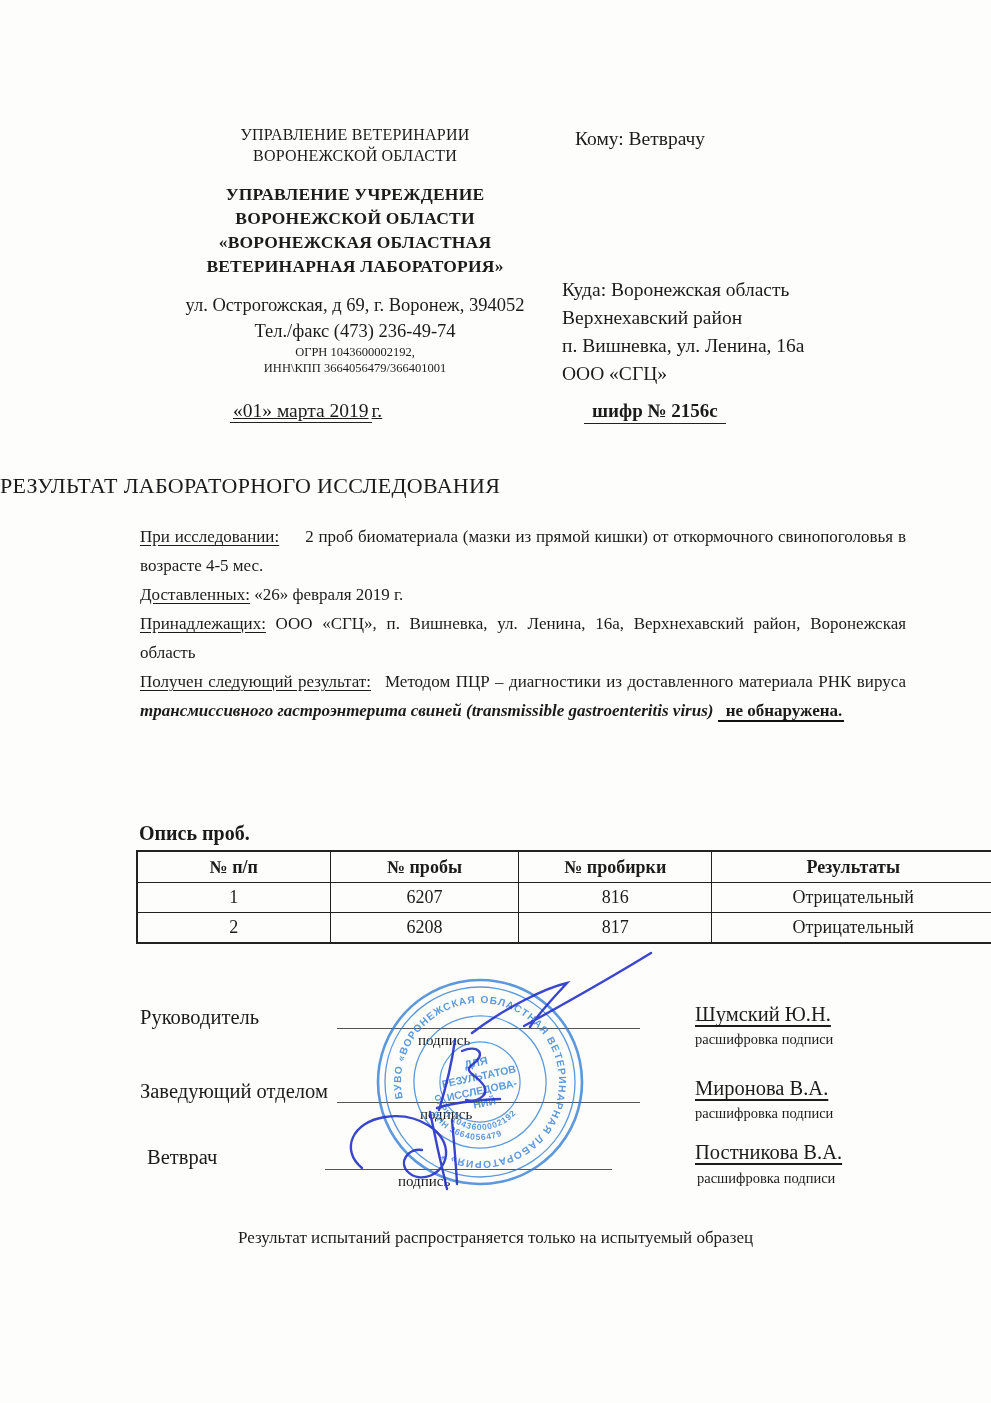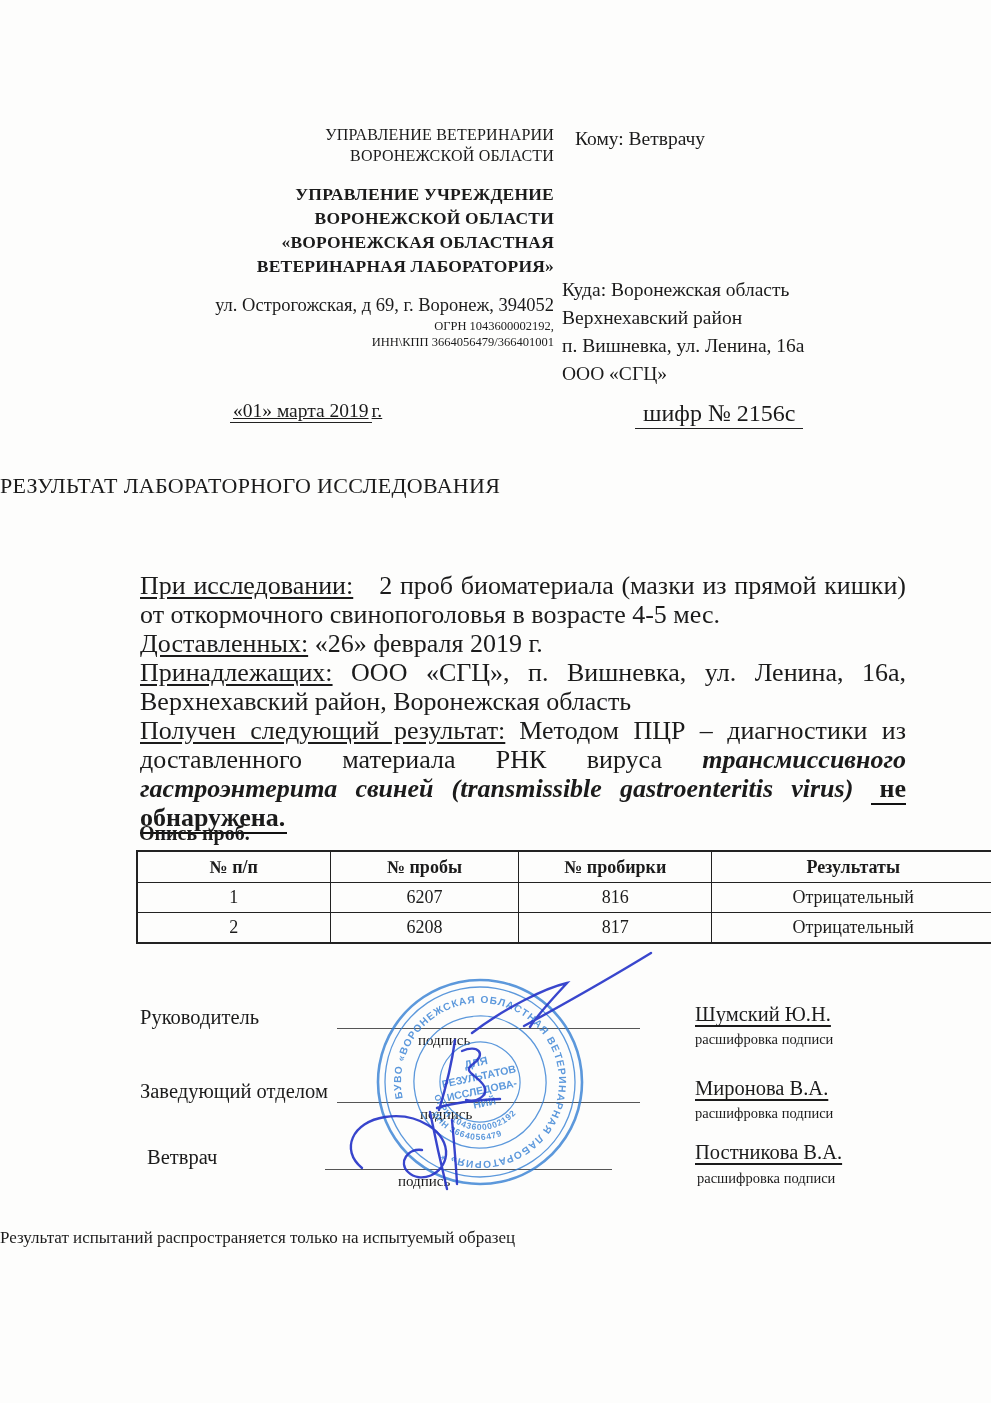--- a/index.html
+++ b/index.html
@@ -2,57 +2,57 @@
 <html><head>
 <meta charset="utf-8">
 <style>
   html,body{margin:0;padding:0;background:#ffffff;}
   .page{
     position:relative;width:991px;height:1403px;background:#fdfdfc;
     font-family:"Liberation Serif","DejaVu Serif",serif;color:#1b1b1b;
     overflow:hidden;
   }
   
-  .hdr-left{position:absolute;left:140px;top:124px;width:414px;text-align:right;}
+  .hdr-left{position:absolute;left:148px;top:124px;width:414px;text-align:center;}
   .mgmt{font-size:16px;line-height:21px;letter-spacing:.2px;}
   .orgname{margin-top:16px;font-weight:bold;font-size:17.5px;line-height:24px;letter-spacing:.2px;}
   .addr{margin-top:14px;font-size:18.5px;line-height:26px;}
   .regnums{font-size:12.5px;line-height:16px;}
   .recipient{position:absolute;left:575px;top:128px;font-size:19.5px;}
   .dest{position:absolute;left:562px;top:276px;font-size:19.5px;line-height:28px;}
   .date-line{position:absolute;left:230px;top:400px;font-size:19.5px;text-decoration:underline;}
   .ub{border-bottom:1.6px solid #222;padding:0 3px 1px 3px;}
-  .cipher{position:absolute;left:635px;top:400px;font-size:24px;border-bottom:1.6px solid #222;padding:0 8px 1px 8px;}
+  .cipher{position:absolute;left:584px;top:400px;font-size:19px;border-bottom:1.6px solid #222;padding:0 8px 1px 8px;font-weight:bold;}
   
   .title{position:absolute;left:0;top:473px;width:100%;text-align:left;font-size:22px;letter-spacing:.3px;}
   .title-num{position:absolute;left:0;top:502px;width:100%;text-align:center;font-size:21px;font-weight:bold;}
   .title-num span{border-bottom:2px solid #111;padding:0 2px 1px 2px;}
   
-  .body{position:absolute;left:140px;top:571px;width:766px;font-size:26px;line-height:29px;text-align:justify;font-family:Liberation Serif, serif;}
+  .body{position:absolute;left:140px;top:522px;width:766px;font-size:17px;line-height:29px;text-align:justify;font-family:Liberation Serif, serif;}
   .body p{margin:0;}
   .lbl{text-decoration:underline;text-underline-offset:3px;}
   .gap{display:inline-block;width:26px;}
   .gap-s{display:inline-block;width:14px;}
   .bi{font-weight:bold;font-style:italic;}
   .result{font-weight:bold;border-bottom:2px solid #111;padding:0 2px 0 8px;}
   
   .table-title{position:absolute;left:139px;top:822px;font-size:20px;font-weight:bold;}
   table.samples{position:absolute;left:136px;top:850px;width:860px;border-collapse:collapse;font-size:18px;}
   table.samples th,table.samples td{border:1.4px solid #222;text-align:center;padding:2px 4px;}
   table.samples{border:2.2px solid #222;}
   table.samples th{font-weight:bold;height:26px;}
   table.samples td{height:25px;font-weight:normal;}
   
   .sig-role{position:absolute;font-size:20.5px;}
   .sig-line{position:absolute;border-top:1.6px solid #555;height:0;}
   .sig-cap{position:absolute;font-size:15px;}
   .sig-name{position:absolute;font-size:20.5px;text-decoration:underline;text-underline-offset:4px;}
   .sig-namecap{position:absolute;font-size:14.5px;}
   
-  .footer{position:absolute;left:0;top:1228px;width:100%;text-align:left;font-size:17px;}
+  .footer{position:absolute;left:0;top:1228px;width:100%;text-align:center;font-size:17px;}
   
   .overlay{position:absolute;left:0;top:0;width:991px;height:1403px;pointer-events:none;}
   .stamp-text{font-family:"Liberation Sans","DejaVu Sans",sans-serif;font-weight:bold;}
 </style>
 </head>
 <body>
 
 <div class="page">
 
   <div class="hdr-left">
@@ -61,20 +61,21 @@
       <div>ВОРОНЕЖСКОЙ ОБЛАСТИ</div>
     </div>
     <div class="orgname">
       <div>УПРАВЛЕНИЕ УЧРЕЖДЕНИЕ</div>
       <div>ВОРОНЕЖСКОЙ ОБЛАСТИ</div>
       <div>«ВОРОНЕЖСКАЯ ОБЛАСТНАЯ</div>
       <div>ВЕТЕРИНАРНАЯ ЛАБОРАТОРИЯ»</div>
     </div>
     <div class="addr">
       <div>ул. Острогожская, д 69, г. Воронеж, 394052</div>
+      <div>Тел./факс  (473) 236-49-74</div>
     </div>
     <div class="regnums">
       <div>ОГРН 1043600002192,</div>
       <div>ИНН\КПП 3664056479/366401001</div>
     </div>
   </div>
 
   <div class="recipient">Кому: Ветврачу</div>
   <div class="dest">
     <div>Куда: Воронежская область</div>

